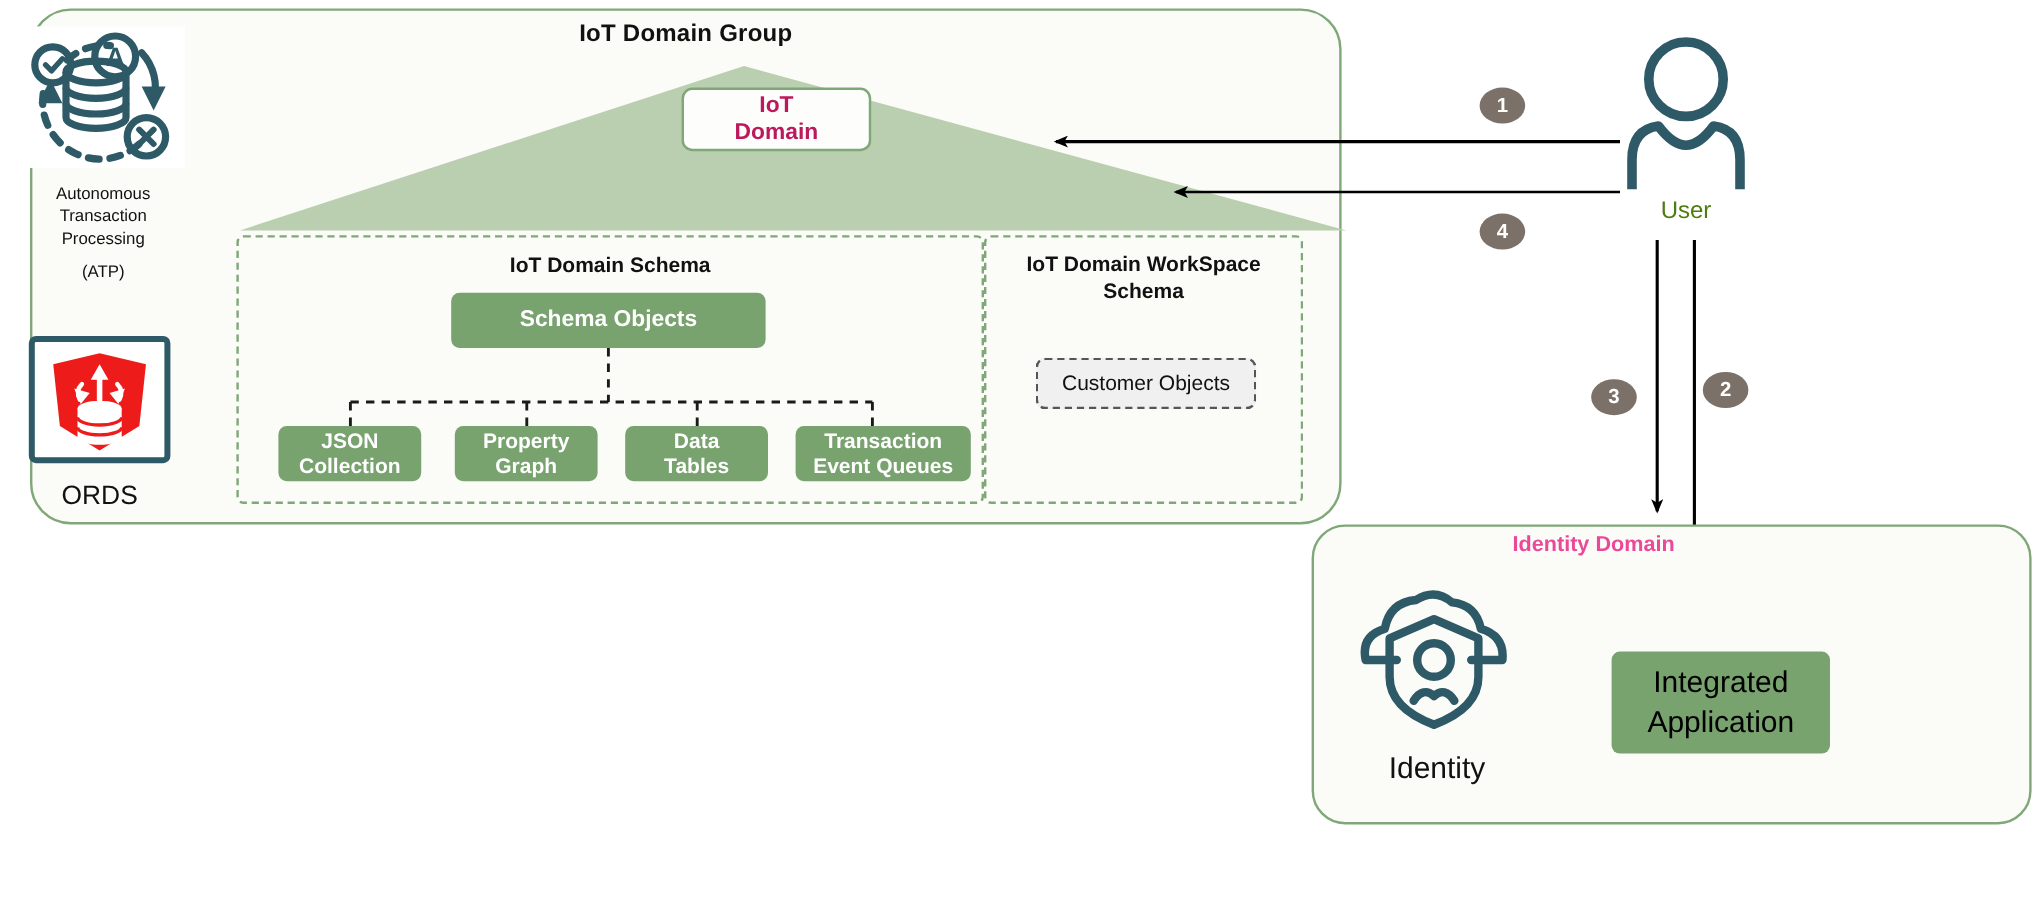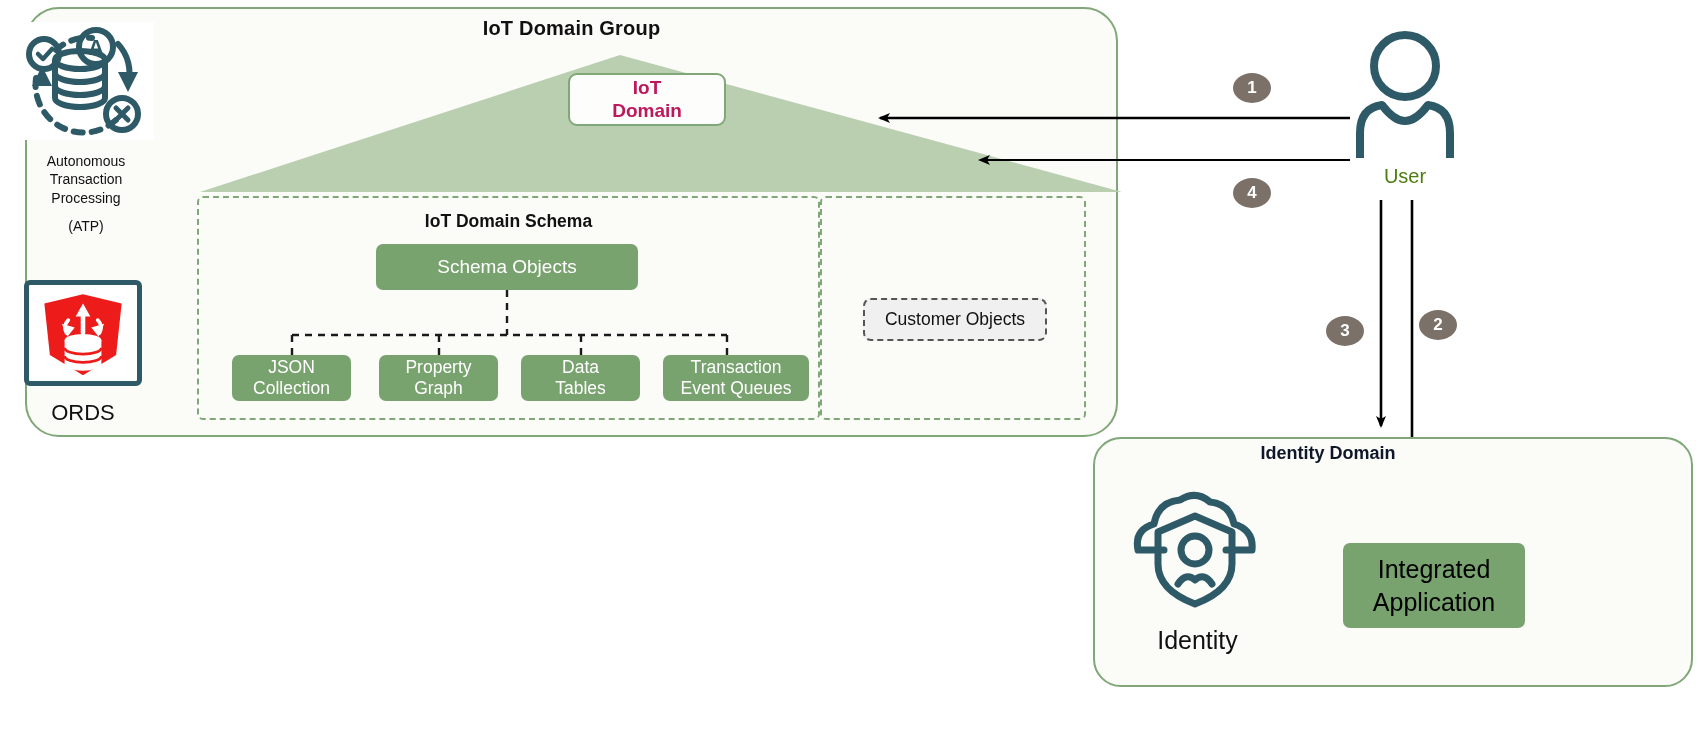--- a/index.html
+++ b/index.html
@@ -39,21 +39,21 @@
   .ws-panel{left:820px;top:196px;width:266px;height:224px;}
   .panel-title{
     font-size:17.5px;font-weight:bold;color:#111;line-height:1.25;
   }
   .schema-title{left:197px;top:210px;width:623px;height:24px;}
   .ws-title{left:822px;top:208px;width:262px;height:48px;}
 
   
   .gbox{
     background:#78a26e;border-radius:7px;color:#ffffff;
-    font-size:18px;line-height:1.2;font-weight:normal;
+    font-size:18px;line-height:1.2;font-weight:bold;
   }
   .schema-objects{left:376px;top:244px;width:262px;height:46px;font-size:19px;}
   .leaf{width:119px;height:46px;top:355px;font-size:17.5px;}
   .leaf1{left:232px;}
   .leaf2{left:379px;}
   .leaf3{left:521px;}
   .leaf4{left:663px;width:146px;}
 
   
   .cust-obj{
@@ -89,21 +89,21 @@
   .b4{left:1233px;top:178px;}
   .b3{left:1326px;top:316px;}
   .b2{left:1419px;top:310px;}
 
   
   .ident-box{
     left:1093px;top:437px;width:600px;height:250px;
     border:2px solid #7fa777;border-radius:28px;background:#fbfbf8;
   }
   .ident-title{left:1093px;top:440px;width:470px;height:26px;
-               font-size:18px;font-weight:bold;color:#0f172a;}
+               font-size:18px;font-weight:bold;color:#ec4899;}
   .ident-icon{left:1130px;top:486px;width:130px;height:124px;}
   .ident-label{left:1110px;top:623px;width:175px;height:34px;font-size:25px;color:#111;}
   .int-app{
     left:1343px;top:543px;width:182px;height:85px;
     background:#78a26e;border-radius:7px;color:#000000;
     font-size:25px;line-height:1.3;
   }
 </style>
 </head>
 <body>
@@ -223,20 +223,26 @@
     </div>
   </div>
   <div class="abs ctr gbox leaf leaf4">
     <div>
       <div>Transaction</div>
       <div>Event Queues</div>
     </div>
   </div>
 
   <div class="abs dash-panel ws-panel"></div>
+  <div class="abs ctr panel-title ws-title">
+    <div>
+      <div>IoT Domain WorkSpace</div>
+      <div>Schema</div>
+    </div>
+  </div>
   <div class="abs ctr cust-obj">Customer Objects</div>
 
   <svg class="abs user-svg" viewBox="0 0 110 130">
     <circle cx="55" cy="38" r="31" fill="none" stroke="#2e5a68" stroke-width="8"></circle>
     <path d="M10 130 V105 q0 -25 22 -28 q12 16 23 16 q11 0 23 -16 q22 3 22 28 V130" fill="none" stroke="#2e5a68" stroke-width="8" stroke-linejoin="round"></path>
   </svg>
   <div class="abs ctr user-label">User</div>
 
   <svg class="abs arrows" viewBox="0 0 1701 756">
     <defs>

